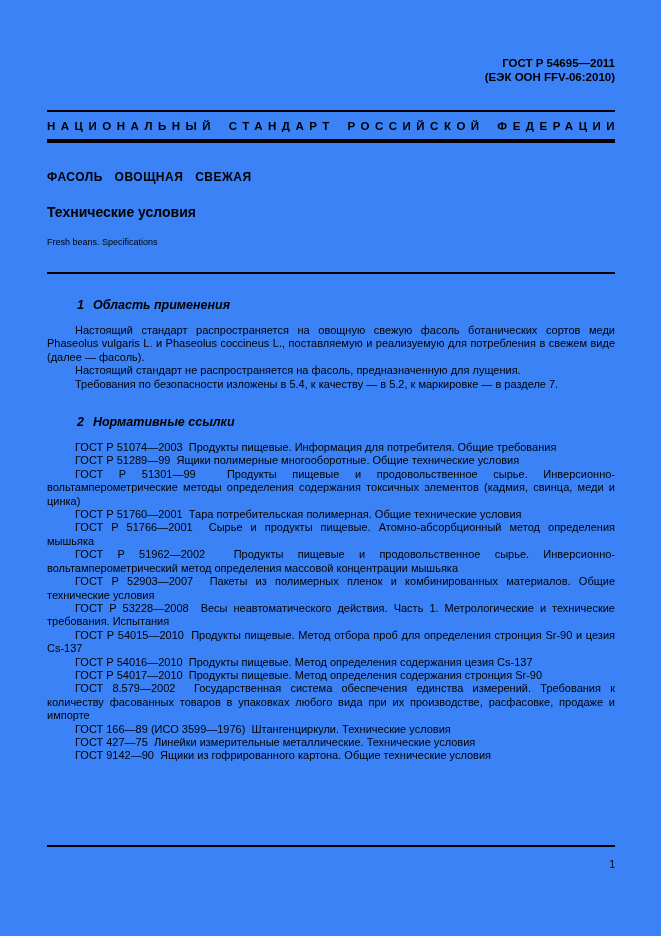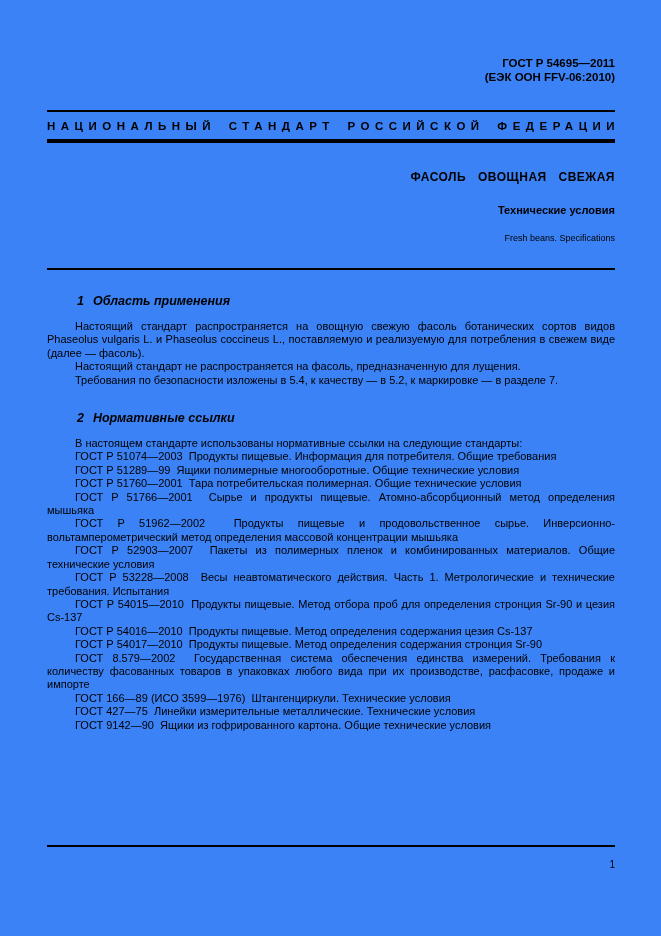--- a/index.html
+++ b/index.html
@@ -24,23 +24,23 @@
     padding: 8px 0 7px 0;
     text-align: left;
     font-weight: bold;
     font-size: 11.5px;
     letter-spacing: 5.5px;
     word-spacing: 4px;
     white-space: nowrap;
     overflow: hidden;
   }
 
-  .title-block { text-align: right; }
+  .title-block { text-align: left; }
   .doc-title { margin-top: 27px; font-weight: bold; font-size: 12px; letter-spacing: 0.5px; word-spacing: 8px; }
-  .doc-subtitle { margin-top: 20px; font-weight: bold; font-size: 11px; }
+  .doc-subtitle { margin-top: 20px; font-weight: bold; font-size: 14px; }
   .doc-subtitle-en { margin-top: 17px; font-size: 9px; }
 
   .rule { margin-top: 25px; border-top: 2px solid #000; }
 
   .date-line { margin-top: 15px; text-align: right; font-weight: bold; font-size: 10px; }
 
   .section-heading {
     margin: 24px 0 0 30px;
     font-weight: bold;
     font-style: italic;
@@ -85,35 +85,35 @@
 
     <div class="rule"></div>
 
 
     <div class="section-heading">
       <span>1</span>
       <span>Область применения</span>
     </div>
 
     <div class="paragraphs">
-        <p class="para"><span>Настоящий стандарт распространяется на овощную свежую фасоль ботанических сортов видов </span><span class="it">Phaseolus vulgaris L.</span><span> и </span><span class="it">Phaseolus coccineus L.</span><span>, поставляемую и реализуемую </span><span class="it">для потребления</span><span> в свежем виде (далее — фасоль).</span></p>
+        <p class="para"><span>Настоящий стандарт распространяется на овощную свежую фасоль ботанических сортов меди </span><span class="it">Phaseolus vulgaris L.</span><span> и </span><span class="it">Phaseolus coccineus L.</span><span>, поставляемую и реализуемую </span><span class="it">для потребления</span><span> в свежем виде (далее — фасоль).</span></p>
         <p class="para"><span>Настоящий стандарт не распространяется на фасоль, предназначенную для лущения.</span></p>
         <p class="para"><span class="it">Требования по безопасности изложены в 5.4, к качеству — в 5.2, к маркировке — в разделе 7.</span></p>
       </div>
 
     <div class="section-heading">
       <span>2</span>
       <span>Нормативные ссылки</span>
     </div>
 
     <div class="paragraphs">
-      <p class="para it">В настоящем стандарте использованы нормативные ссылки на следующие стандарты:</p>
       <div>
           <p class="para it"><span class="ref-num">ГОСТ Р 51074—2003</span><span>&nbsp; Продукты пищевые. Информация для потребителя. Общие требования</span></p>
           <p class="para it"><span class="ref-num">ГОСТ Р 51289—99</span><span>&nbsp; Ящики полимерные многооборотные. Общие технические условия</span></p>
+          <p class="para it"><span class="ref-num">ГОСТ Р 51301—99</span><span>&nbsp; Продукты пищевые и продовольственное сырье. Инверсионно-вольтамперометрические методы определения содержания токсичных элементов (кадмия, свинца, меди и цинка)</span></p>
           <p class="para it"><span class="ref-num">ГОСТ Р 51760—2001</span><span>&nbsp; Тара потребительская полимерная. Общие технические условия</span></p>
           <p class="para it"><span class="ref-num">ГОСТ Р 51766—2001</span><span>&nbsp; Сырье и продукты пищевые. Атомно-абсорбционный метод определения мышьяка</span></p>
           <p class="para it"><span class="ref-num">ГОСТ Р 51962—2002</span><span>&nbsp; Продукты пищевые и продовольственное сырье. Инверсионно-вольтамперометрический метод определения массовой концентрации мышьяка</span></p>
           <p class="para it"><span class="ref-num">ГОСТ Р 52903—2007</span><span>&nbsp; Пакеты из полимерных пленок и комбинированных материалов. Общие технические условия</span></p>
           <p class="para it"><span class="ref-num">ГОСТ Р 53228—2008</span><span>&nbsp; Весы неавтоматического действия. Часть 1. Метрологические и технические требования. Испытания</span></p>
           <p class="para it"><span class="ref-num">ГОСТ Р 54015—2010</span><span>&nbsp; Продукты пищевые. Метод отбора проб для определения стронция Sr-90 и цезия Cs-137</span></p>
           <p class="para it"><span class="ref-num">ГОСТ Р 54016—2010</span><span>&nbsp; Продукты пищевые. Метод определения содержания цезия Cs-137</span></p>
           <p class="para it"><span class="ref-num">ГОСТ Р 54017—2010</span><span>&nbsp; Продукты пищевые. Метод определения содержания стронция Sr-90</span></p>
           <p class="para it"><span class="ref-num">ГОСТ 8.579—2002</span><span>&nbsp; Государственная система обеспечения единства измерений. Требования к количеству фасованных товаров в упаковках любого вида при их производстве, расфасовке, продаже и импорте</span></p>
           <p class="para it"><span class="ref-num">ГОСТ 166—89 (ИСО 3599—1976)</span><span>&nbsp; Штангенциркули. Технические условия</span></p>

